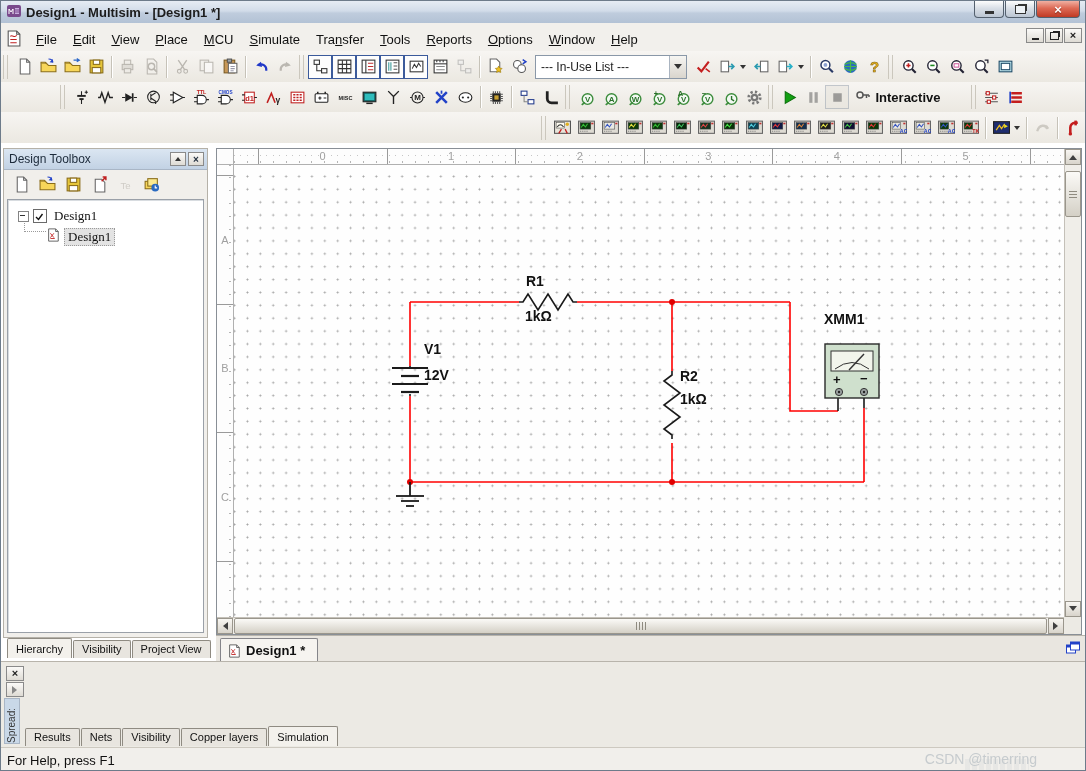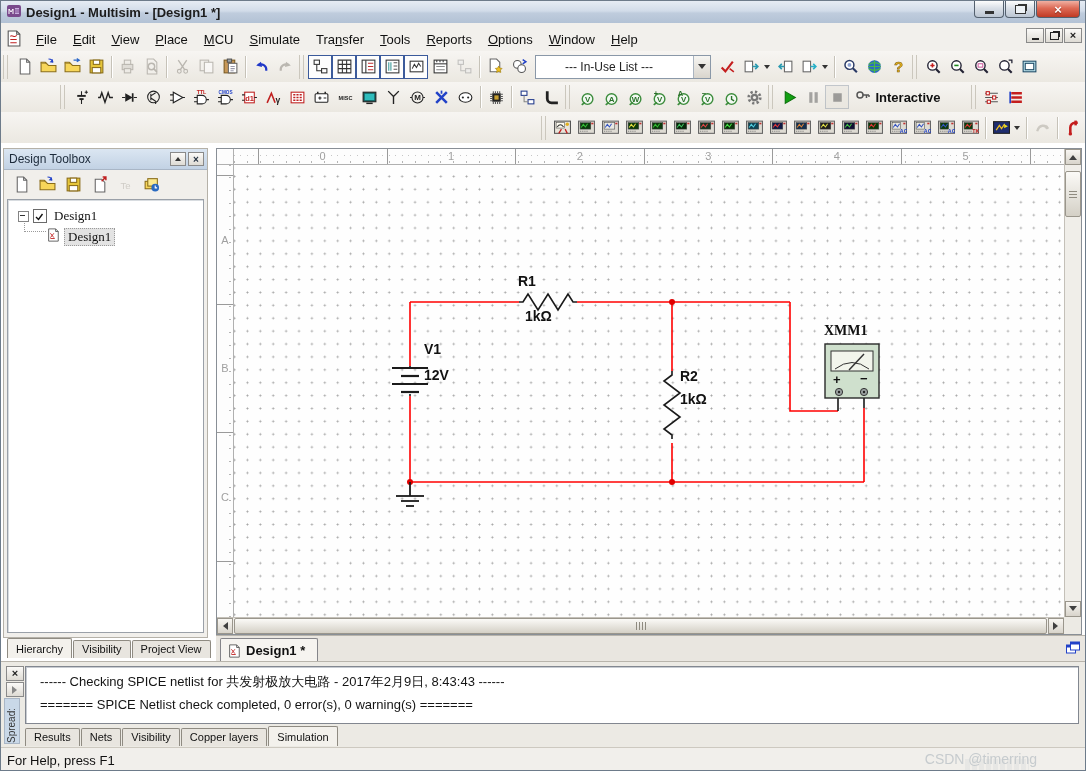--- a/index.html
+++ b/index.html
@@ -43,21 +43,21 @@
   .tbtn{width:24px;height:24px;display:flex;align-items:center;justify-content:center;
     border:1px solid transparent;box-sizing:border-box;flex:none;}
   .tbtn.pressed{border:1px solid #3b5a9b;background:#fdfdfd;}
   .tbtn.framed{border:1px solid #98a2ae;background:#e7e4dd;}
   .tbtn.dim{opacity:.55;}
   .tbsep{width:1px;height:22px;background:#c6c2b8;box-shadow:1px 0 0 #fff;margin:0 3px;flex:none;}
   .tbhandle{width:3px;height:24px;border-left:1px solid #cbc7bd;border-right:1px solid #cbc7bd;margin:0 4px 0 2px;flex:none;}
   .tbcaret{width:0;height:0;border:3px solid transparent;border-top:4px solid #333;margin:4px 3px 0 1px;flex:none;}
   .tbgroup{display:flex;align-items:center;}
   #in-use-combo{width:150px;height:22px;border:1px solid #8a98a8;background:#fff;display:flex;align-items:center;
-    font-size:12px;color:#222;flex:none;margin:0 4px;padding-left:24px;}
+    font-size:12px;color:#222;flex:none;margin:0 4px;}
   #in-use-combo .cval{flex:1;padding:0 5px;white-space:nowrap;overflow:hidden;}
   #in-use-combo .cbtn{width:17px;height:100%;background:linear-gradient(#f6f5f2,#d9d5cd);border-left:1px solid #aab4c0;
     display:flex;align-items:center;justify-content:center;box-sizing:border-box;}
   .dropdown-arrow{width:0;height:0;border:4px solid transparent;border-top:5px solid #333;margin-top:4px;}
   #interactive-box{display:flex;align-items:center;margin-left:6px;flex:none;}
   #interactive-label{font-size:13px;font-weight:bold;color:#111;margin-left:4px;}
 
   
   #workspace{position:absolute;left:0;top:142px;width:100%;height:518px;background:#ffffff;}
 
@@ -1050,27 +1050,27 @@
             <rect x="597" y="186" width="42" height="20" fill="#f2f5ec" stroke="#333"></rect>
             <path d="M601 204 Q618 191 635 204" stroke="#333" fill="none"></path>
             <path d="M615 205L630 189" stroke="#333" stroke-width="1.4"></path>
             <circle cx="605" cy="227" r="3.6" fill="#9aa0a0" stroke="#333"></circle>
               <circle cx="605" cy="227" r="1.2" fill="#222"></circle>
             <circle cx="630" cy="227" r="3.6" fill="#9aa0a0" stroke="#333"></circle>
               <circle cx="630" cy="227" r="1.2" fill="#222"></circle>
           </g>
         </svg>
 
-        <div class="clabel" style="left:284px;top:108px;">R1</div>
+        <div class="clabel" style="left:292px;top:108px;">R1</div>
         <div class="clabel" style="left:291px;top:143px;">1kΩ</div>
         <div class="clabel" style="left:190px;top:176px;">V1</div>
         <div class="clabel" style="left:190px;top:202px;">12V</div>
         <div class="clabel" style="left:446px;top:203px;">R2</div>
         <div class="clabel" style="left:446px;top:226px;">1kΩ</div>
-        <div class="clabel" style="left:590px;top:158px;font-family:Liberation Serif, serif;">XMM1</div>
+        <div class="clabel" style="left:590px;top:146px;">XMM1</div>
         <div class="clabel" style="left:599px;top:207px;font-size:13px;">+</div>
         <div class="clabel" style="left:626px;top:206px;font-size:13px;">−</div>
       </div>
 
       <div id="vscroll" class="sb">
         <div class="sbtn" style="top:0;right:0;">
             <div class="tri-up"></div>
           </div>
         <div class="sthumb" style="top:22px;right:0;width:16px;height:46px;">
             <div class="gripv"></div>
@@ -1118,24 +1118,20 @@
   <div id="ssview">
     <div id="ss-close" class="mdibtn">
         <span class="mglyph-x">×</span>
       </div>
     <div id="ss-pop" class="mdibtn">
         <div class="tri-rt" style="border-left-color:#888"></div>
       </div>
     <div id="ss-vlabel">
         <span>Spread:</span>
       </div>
-    <div id="ss-box">
-      <div class="ssline">------ Checking SPICE netlist for 共发射极放大电路 - 2017年2月9日, 8:43:43 ------</div>
-      <div class="ssline">======= SPICE Netlist check completed, 0 error(s), 0 warning(s) =======</div>
-    </div>
     <div id="ss-tabs" class="tabstr tabstrip">
         <div class="tab">Results</div>
         <div class="tab">Nets</div>
         <div class="tab">Visibility</div>
         <div class="tab">Copper layers</div>
         <div class="tab active">Simulation</div>
       </div>
   </div>
 
   <div id="statusbar">

